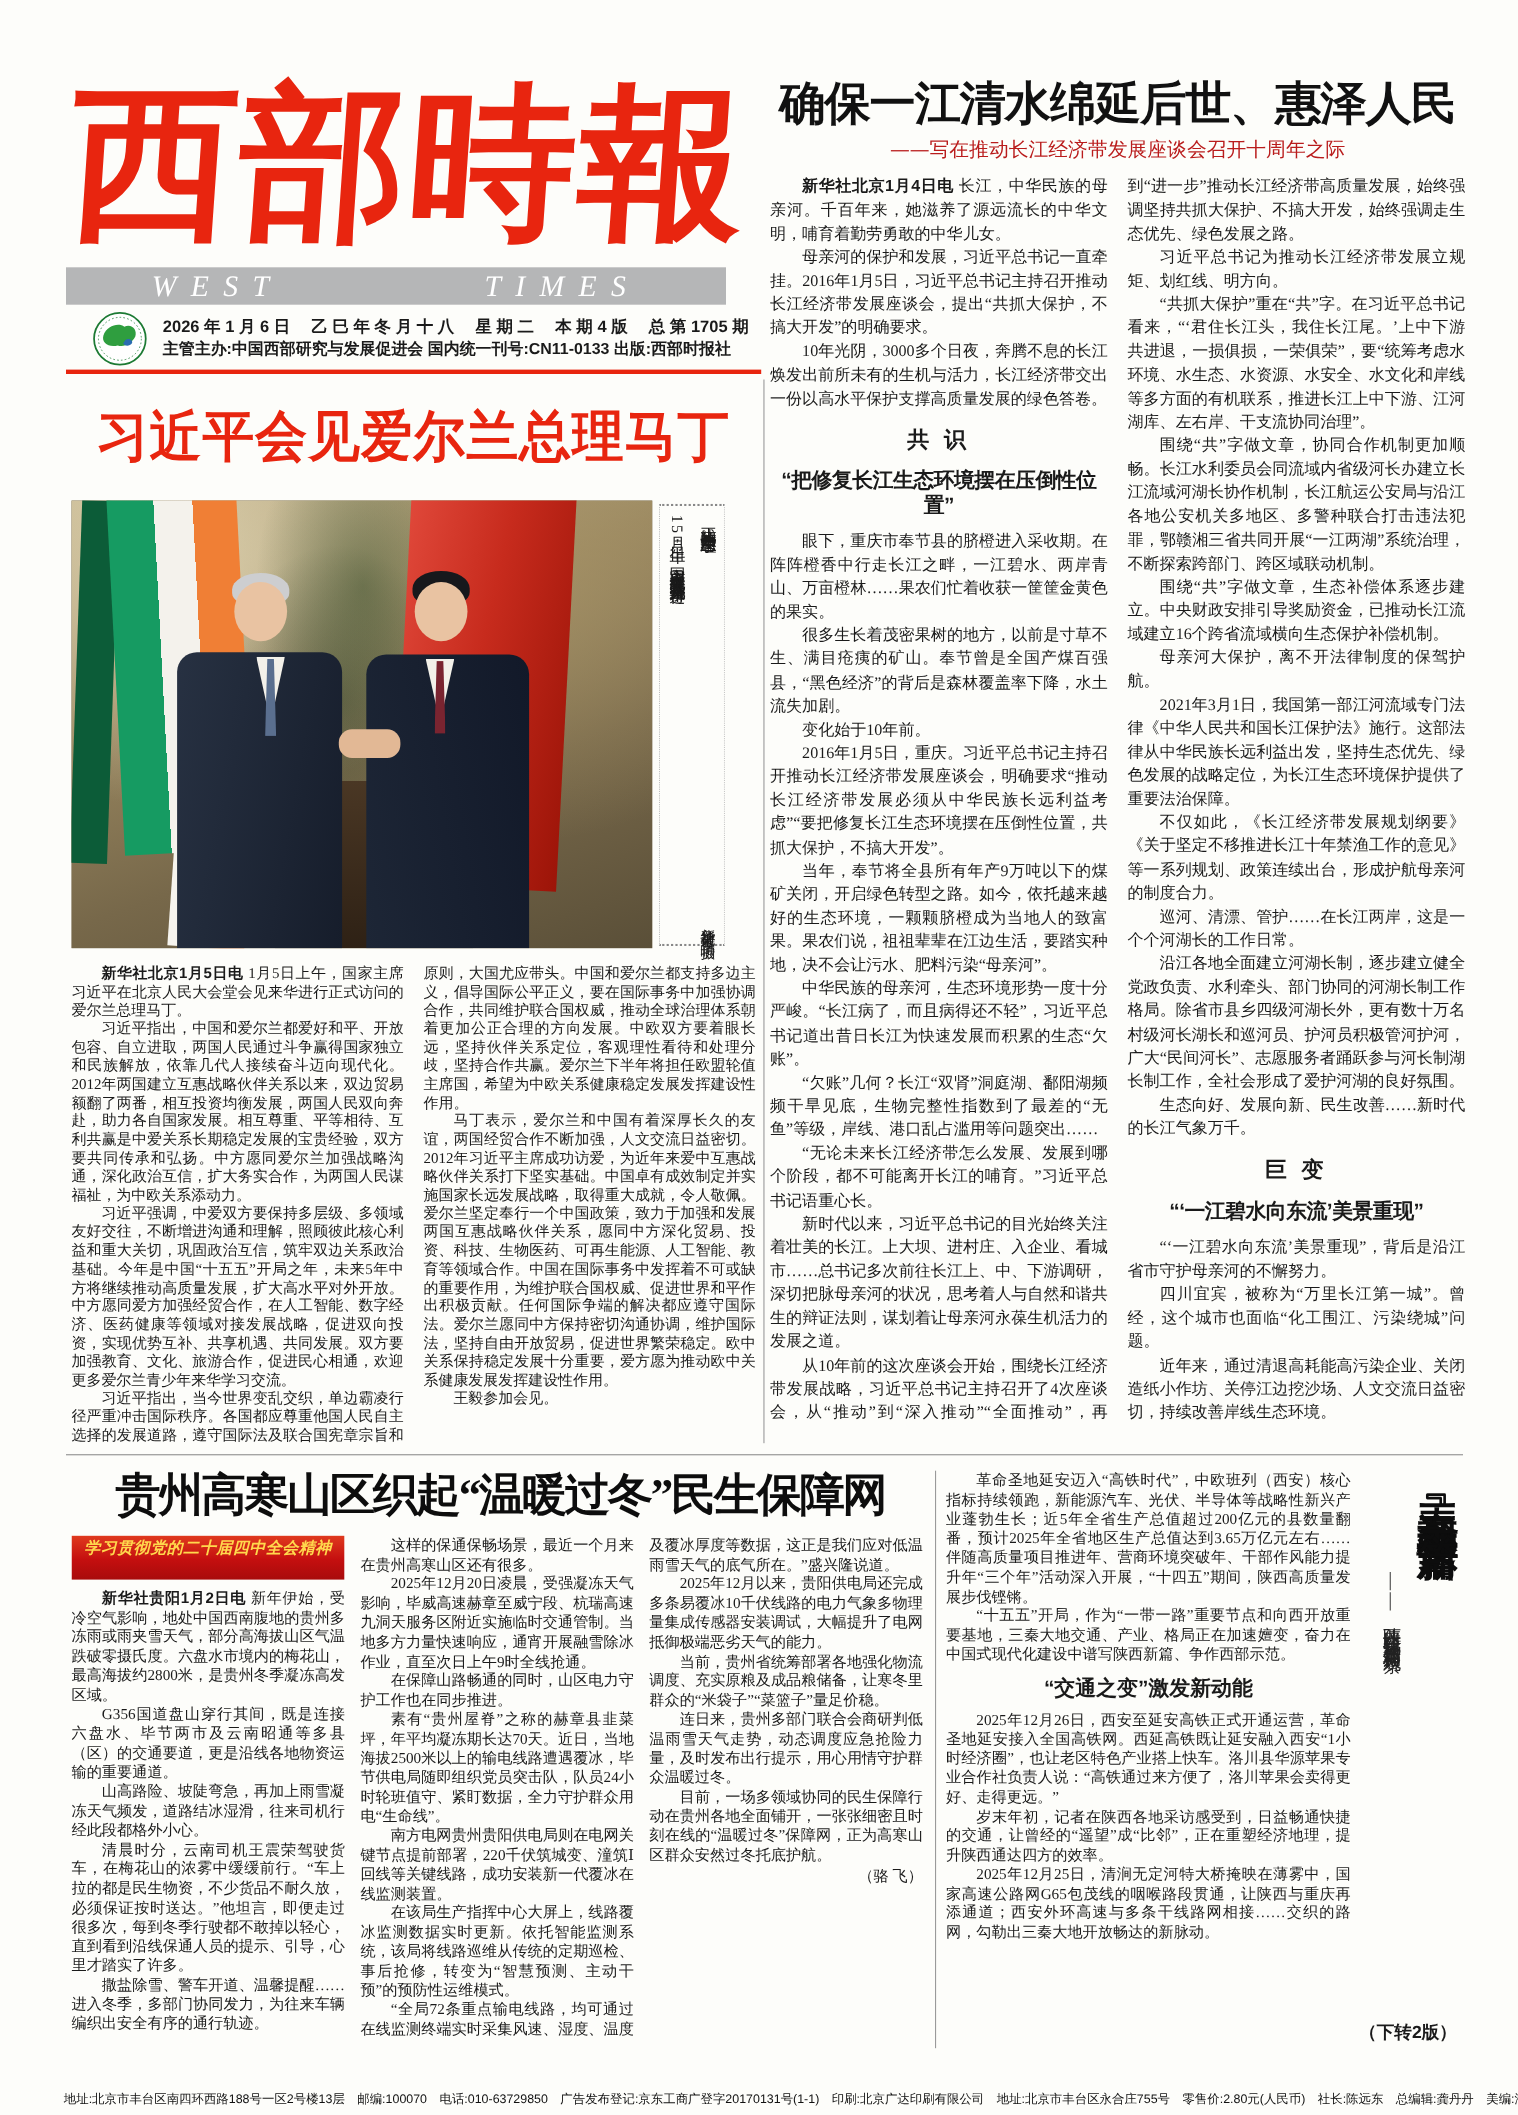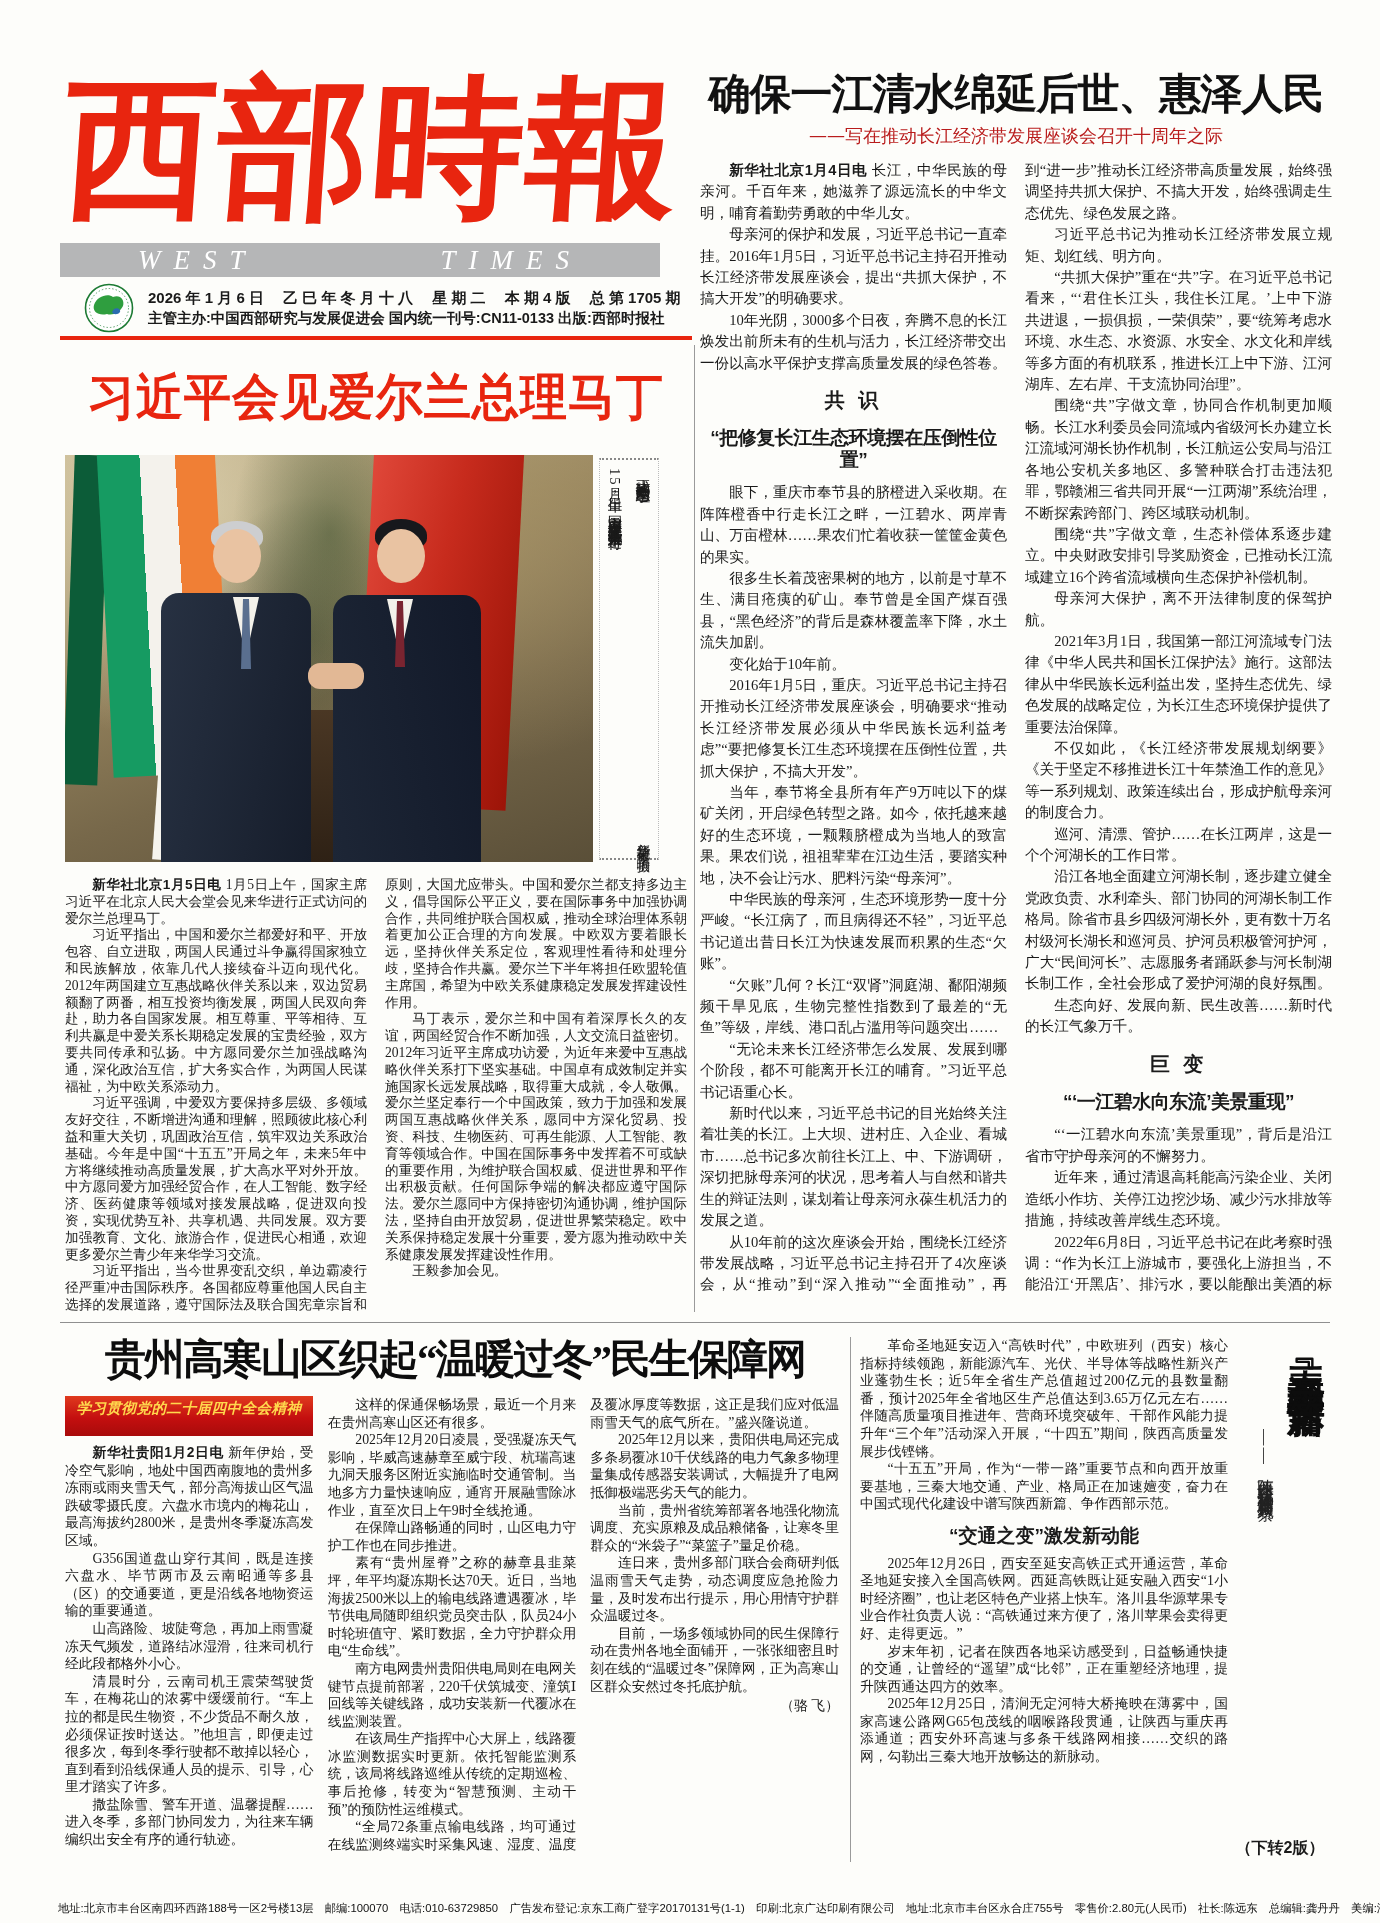--- a/index.html
+++ b/index.html
@@ -160,21 +160,22 @@
       <p>围绕“共”字做文章，生态补偿体系逐步建立。中央财政安排引导奖励资金，已推动长江流域建立16个跨省流域横向生态保护补偿机制。</p>
       <p>母亲河大保护，离不开法律制度的保驾护航。</p>
       <p>2021年3月1日，我国第一部江河流域专门法律《中华人民共和国长江保护法》施行。这部法律从中华民族长远利益出发，坚持生态优先、绿色发展的战略定位，为长江生态环境保护提供了重要法治保障。</p>
       <p>不仅如此，《长江经济带发展规划纲要》《关于坚定不移推进长江十年禁渔工作的意见》等一系列规划、政策连续出台，形成护航母亲河的制度合力。</p>
       <p>巡河、清漂、管护……在长江两岸，这是一个个河湖长的工作日常。</p>
       <p>沿江各地全面建立河湖长制，逐步建立健全党政负责、水利牵头、部门协同的河湖长制工作格局。除省市县乡四级河湖长外，更有数十万名村级河长湖长和巡河员、护河员积极管河护河，广大“民间河长”、志愿服务者踊跃参与河长制湖长制工作，全社会形成了爱护河湖的良好氛围。</p>
       <p>生态向好、发展向新、民生改善……新时代的长江气象万千。</p>
       <div class="subhead">巨 变</div>
       <div class="subquote">“‘一江碧水向东流’美景重现”</div>
       <p>“‘一江碧水向东流’美景重现”，背后是沿江省市守护母亲河的不懈努力。</p>
-      <p>近年来，通过清退高耗能高污染企业、关闭造纸小作坊、关停江边挖沙场、减少污水排放等措施，持续改善岸线生态环境。</p>
+      <p>四川宜宾，被称为“万里长江第一城”。曾经，这个城市也面临“化工围江、污染绕城”问题。</p>
+      <p>近年来，通过清退高耗能高污染企业、关闭造纸小作坊、关停江边挖沙场、人文交流日益密切，持续改善岸线生态环境。</p>
       <p>2022年6月8日，习近平总书记在此考察时强调：“作为长江上游城市，要强化上游担当，不能沿江‘开黑店’、排污水，要以能酿出美酒的标准，想方设法保护好长江上游水质，造福长江中下游和整个流域。”</p>
     </div>
 
   <div class="xi-head">习近平会见爱尔兰总理马丁</div>
 
   <div class="photo">
     <div class="ph-bg"></div>
     <div class="ph-paint"></div>
     <div class="ph-flag-ie2"></div>
     <div class="ph-flag-ie"></div>

